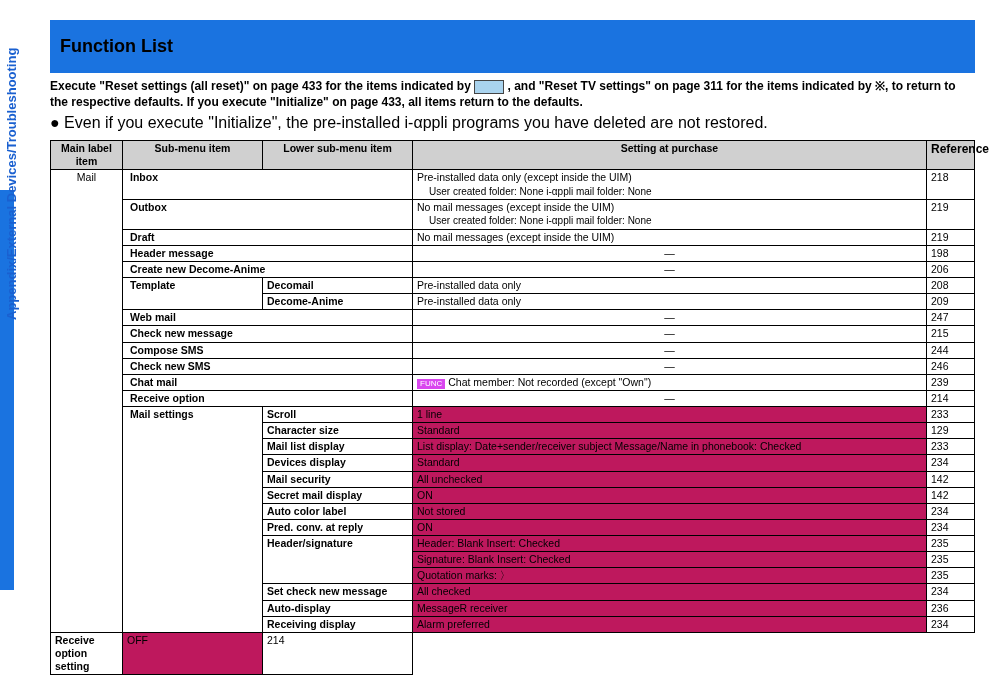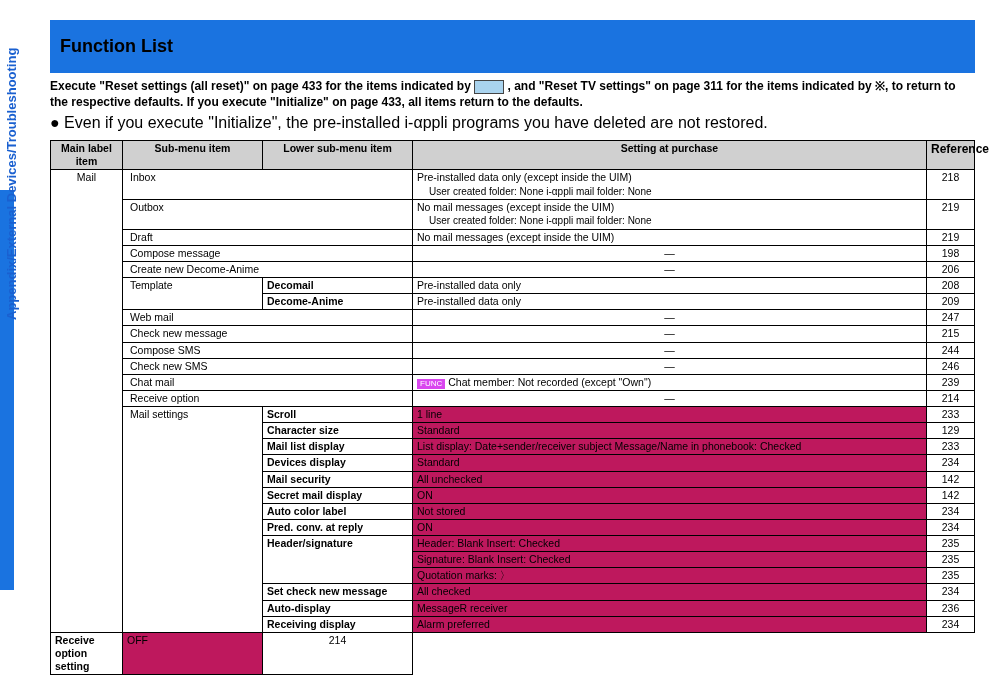--- a/index.html
+++ b/index.html
@@ -53,23 +53,23 @@
   th {
     background: #d0d0d0;
     font-weight: bold;
     text-align: center;
   }
   .col-main { width: 72px; }
   .col-sub  { width: 140px; }
   .col-low  { width: 150px; }
   .col-ref  { width: 48px; }
   td.main   { font-weight: normal; text-align: center; }
-  td.sub    { font-weight: normal; padding-left: 7px; }
+  td.sub    { font-weight: bold; padding-left: 7px; }
   td.low    { font-weight: bold; }
-  td.ref    { text-align: center; }
+  td.ref    { }
   td.setting-center { text-align: center; }
   td.hl { background: #be185d; }
   .side-label {
     position: absolute;
     left: 4px;
     top: 320px;
     transform: rotate(-90deg);
     transform-origin: left top;
     color: #1a60d0;
     font-weight: bold;
@@ -151,21 +151,21 @@
     <td class="ref">219</td>
   </tr>
 
   <tr>
     <td class="sub" colspan="2">Draft</td>
     <td>No mail messages (except inside the UIM)</td>
     <td class="ref">219</td>
   </tr>
 
   <tr>
-    <td class="sub" colspan="2">Compose message</td>
+    <td class="sub" colspan="2">Header message</td>
     <td class="setting-center">―</td>
     <td class="ref">198</td>
   </tr>
 
   <tr>
     <td class="sub" colspan="2">Create new Decome-Anime</td>
     <td class="setting-center">―</td>
     <td class="ref">206</td>
   </tr>
 

